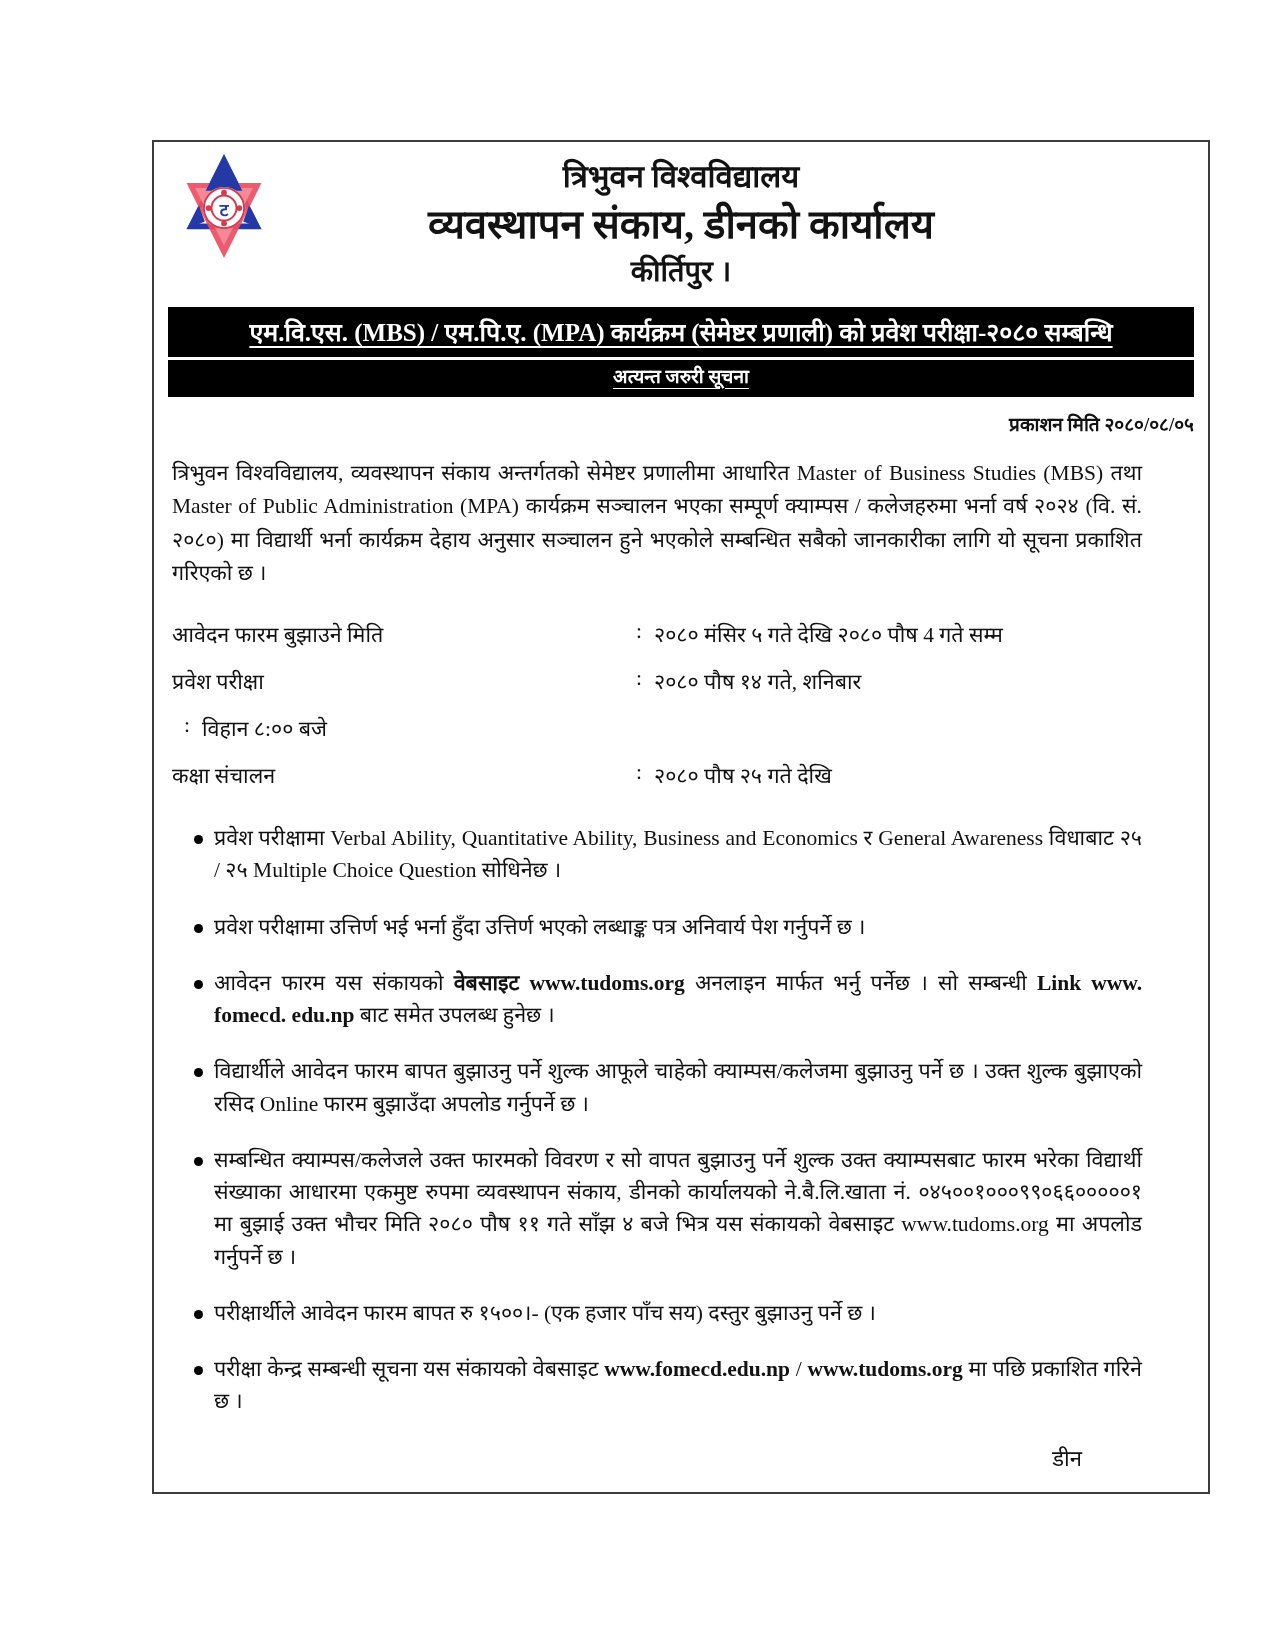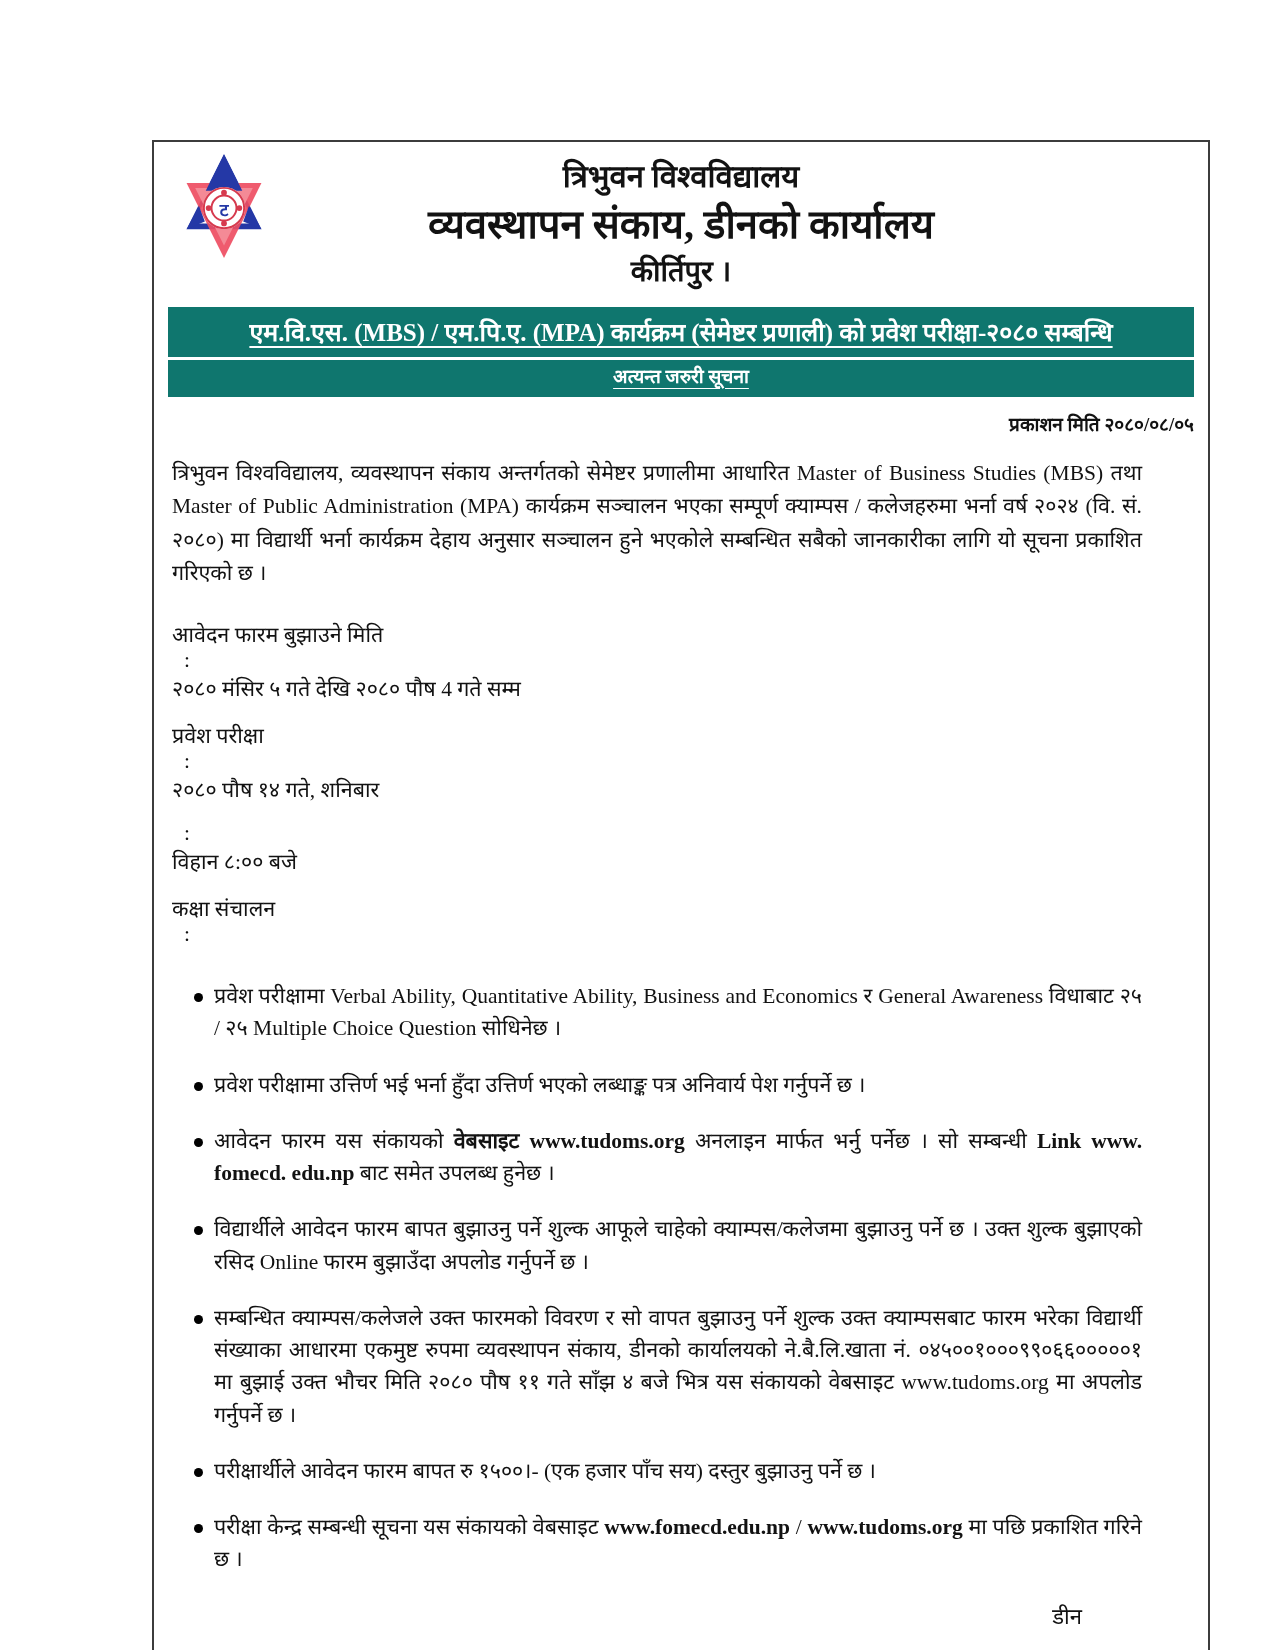--- a/index.html
+++ b/index.html
@@ -8,31 +8,31 @@
   .sheet{position:absolute;left:152px;top:140px;width:1058px;box-sizing:border-box;
          border:2px solid #3c3c3c;background:#fff;padding:6px 14px 4px 14px;min-height:1086px;}
   
   .header{position:relative;text-align:center;padding:8px 0 4px 0;}
   .logo{position:absolute;left:8px;top:4px;width:96px;height:114px;}
   .h-line1{font-size:31px;font-weight:bold;line-height:1.35;}
   .h-line2{font-size:40px;font-weight:bold;line-height:1.35;}
   .h-line3{font-size:29px;font-weight:bold;line-height:1.35;}
   
   .banner{margin-top:12px;}
-  .banner-row{background:#0f766e;color:#fff;text-align:center;font-weight:bold;}
+  .banner-row{background:#000000;color:#fff;text-align:center;font-weight:bold;}
   .banner-row1{font-size:25px;padding:7px 6px 9px 6px;}
   .banner-row2{font-size:19px;padding:3px 0 8px 0;margin-top:3px;}
   .banner-row span{text-decoration:underline;text-underline-offset:5px;}
   
   .pubdate{text-align:right;font-weight:bold;font-size:19px;margin-top:14px;}
   
   .intro{margin:20px 52px 8px 4px;font-size:21.5px;line-height:1.55;text-align:justify;}
   
   .schedule{margin:20px 52px 0 4px;font-size:21.5px;}
-  .sched-row{display:flex;padding:9px 0;flex-direction:column;}
+  .sched-row{display:flex;padding:9px 0;}
   .sched-label{width:452px;flex:0 0 auto;}
   .sched-colon{width:30px;flex:0 0 auto;text-align:center;}
   .sched-value{flex:1;}
   
   .bullets{list-style:none;margin:24px 52px 0 4px;padding:0 0 0 22px;}
   .bullets li{position:relative;padding-left:20px;margin-bottom:24px;
               font-size:21.5px;line-height:1.5;text-align:justify;}
   .bullets li::before{content:"";position:absolute;left:0;top:13px;width:9px;height:9px;
               background:#000;border-radius:50%;}
   .b{font-weight:bold;}
@@ -92,20 +92,21 @@
         <span class="sched-colon">:</span>
         <span class="sched-value">२०८० पौष १४ गते, शनिबार</span>
       </div>
       <div class="sched-row">
         <span class="sched-colon">:</span>
         <span class="sched-value">विहान ८:०० बजे</span>
       </div>
       <div class="sched-row">
         <span class="sched-label">कक्षा संचालन</span>
         <span class="sched-colon">:</span>
+        <span class="sched-value">२०८० पौष २५ गते देखि</span>
       </div>
     </div>
 
     <ul class="bullets">
       <li><span>प्रवेश परीक्षामा Verbal Ability, Quantitative Ability, Business and Economics र General Awareness विधाबाट २५ / २५ Multiple Choice Question सोधिनेछ ।</span></li>
       <li><span>प्रवेश परीक्षामा उत्तिर्ण भई भर्ना हुँदा उत्तिर्ण भएको लब्धाङ्क पत्र अनिवार्य पेश गर्नुपर्ने छ ।</span></li>
       <li><span>आवेदन फारम यस संकायको </span><span class="b">वेबसाइट www.tudoms.org</span><span> अनलाइन मार्फत भर्नु पर्नेछ । सो सम्बन्धी </span><span class="b">Link</span><span> </span><span class="b">www. fomecd. edu.np</span><span> बाट समेत उपलब्ध हुनेछ ।</span></li>
       <li><span>विद्यार्थीले आवेदन फारम बापत बुझाउनु पर्ने शुल्क आफूले चाहेको क्याम्पस/कलेजमा बुझाउनु पर्ने छ । उक्त शुल्क बुझाएको रसिद Online फारम बुझाउँदा अपलोड गर्नुपर्ने छ ।</span></li>
       <li><span>सम्बन्धित क्याम्पस/कलेजले उक्त फारमको विवरण र सो वापत बुझाउनु पर्ने शुल्क उक्त क्याम्पसबाट फारम भरेका विद्यार्थी संख्याका आधारमा एकमुष्ट रुपमा व्यवस्थापन संकाय, डीनको कार्यालयको ने.बै.लि.खाता नं. </span><span>०४५००१०००९९०६६०००००१</span><span> मा बुझाई उक्त भौचर मिति २०८० पौष ११ गते साँझ ४ बजे भित्र यस संकायको वेबसाइट www.tudoms.org मा अपलोड गर्नुपर्ने छ ।</span></li>
       <li><span>परीक्षार्थीले आवेदन फारम बापत रु १५००।- (एक हजार पाँच सय) दस्तुर बुझाउनु पर्ने छ ।</span></li>

